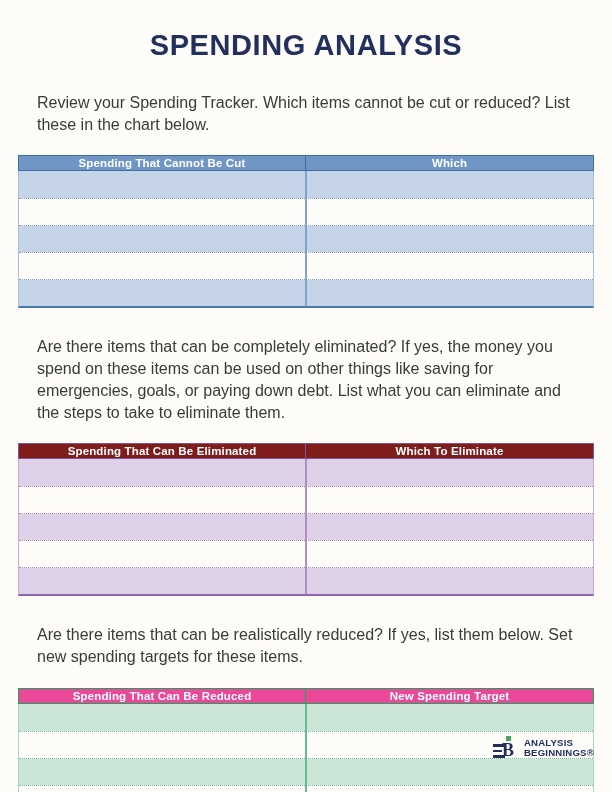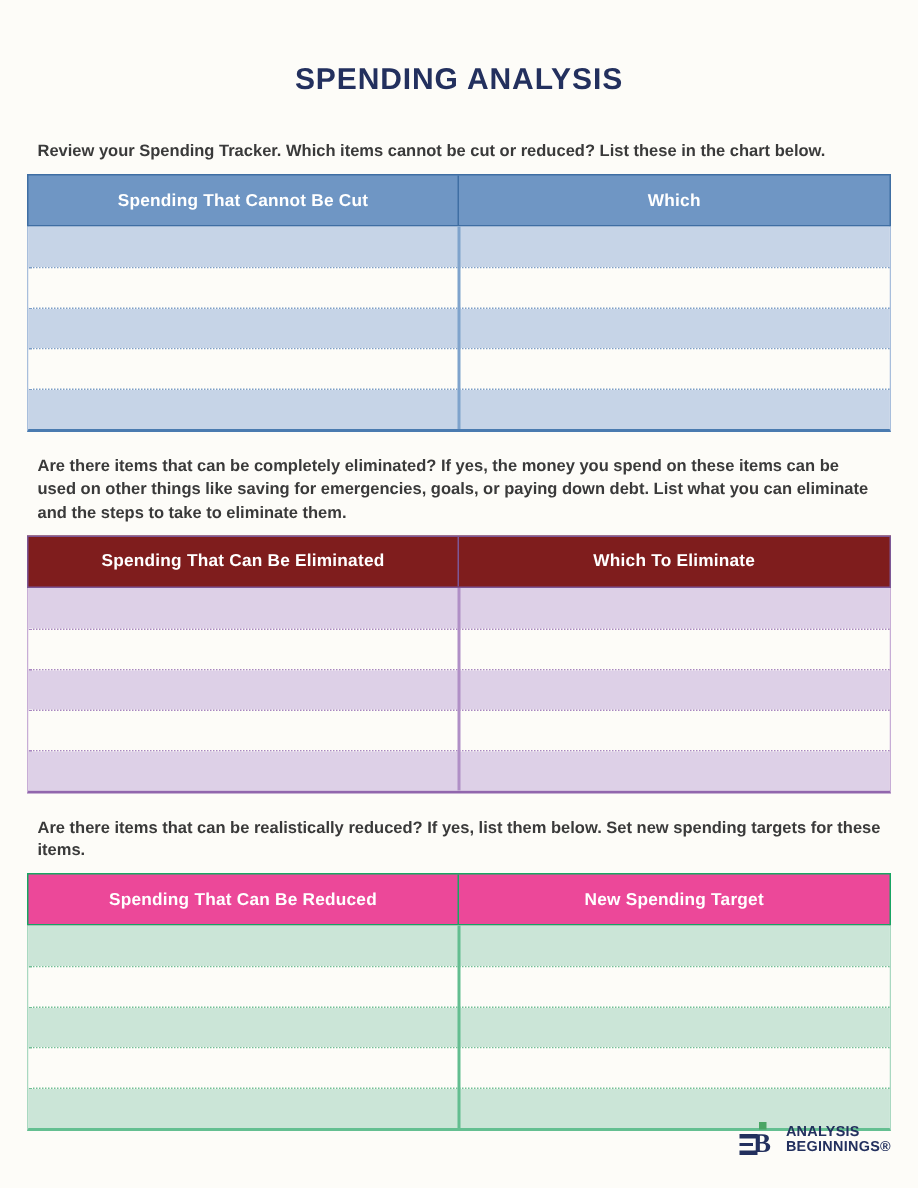--- a/index.html
+++ b/index.html
@@ -19,53 +19,53 @@
     width: 612px;
     height: 792px;
     box-sizing: border-box;
     padding: 0 18px;
     position: relative;
   }
 
   
   .title {
     text-align: center;
-    font-size: 20px;
+    font-size: 29px;
     font-weight: bold;
     letter-spacing: 0.6px;
     color: #23305e;
-    margin: 12px;
+    margin: 0;
     padding-top: 30px;
     padding-bottom: 0;
     line-height: 1.1;
   }
 
   
   .prompt {
-    font-size: 11px;
-    font-weight: bold;
+    font-size: 16px;
+    font-weight: normal;
     line-height: 1.38;
     color: #3a3a3a;
-    margin: 0;
+    margin: 12px;
     padding: 0 7px;
   }
   .prompt-1 { padding-top: 18px; padding-bottom: 7px; }
   .prompt-2 { padding-top: 16px; padding-bottom: 7px; }
   .prompt-3 { padding-top: 16px; padding-bottom: 7px; }
 
   
   .wtable {
     width: 100%;
     box-sizing: border-box;
     position: relative;
   }
   .wt-head {
     display: flex;
     box-sizing: border-box;
-    height: 35px;
+    height: 16px;
     justify-content: flex-end;
   }
   .wt-head .cell {
     display: flex;
     align-items: center;
     justify-content: center;
     font-size: 11.5px;
     font-weight: bold;
     color: #ffffff;
     box-sizing: border-box;

